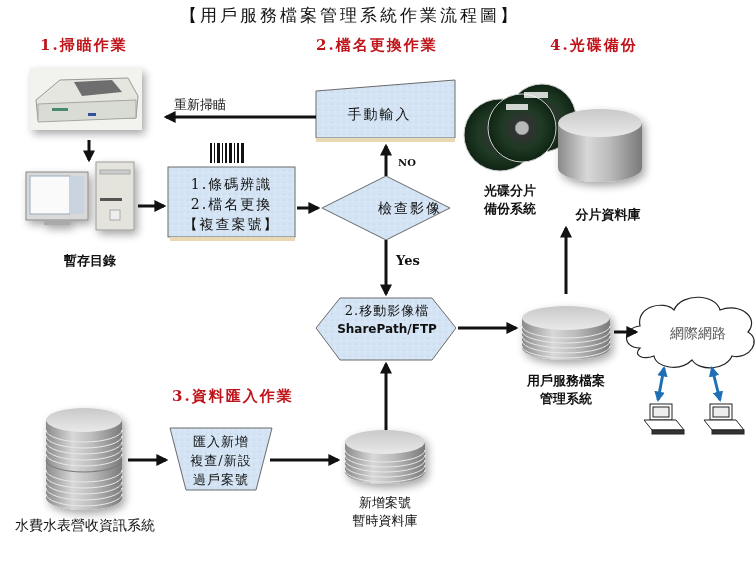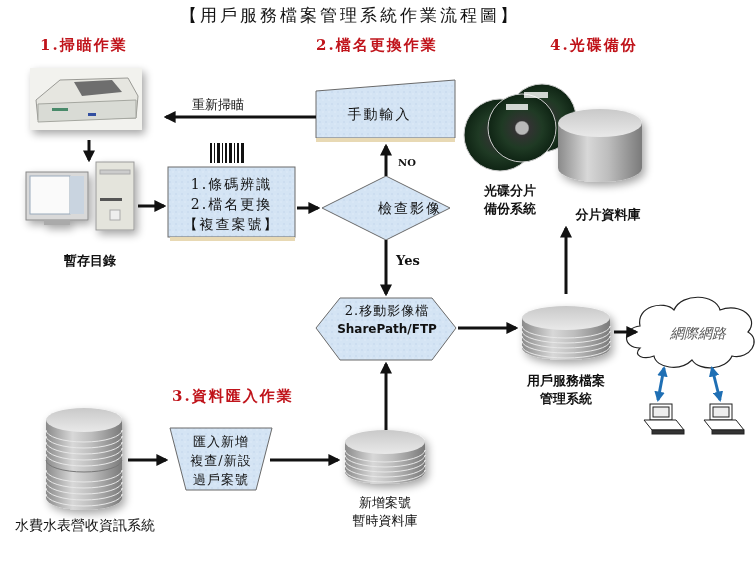--- a/index.html
+++ b/index.html
@@ -196,21 +196,21 @@
     <line x1="128" y1="460" x2="166" y2="460" marker-end="url(#ah)"></line>
     <line x1="270" y1="460" x2="338" y2="460" marker-end="url(#ah)"></line>
     <line x1="386" y1="430" x2="386" y2="364" marker-end="url(#ah)"></line>
   </g>
   <g stroke="#1f6fb4" stroke-width="3" fill="none">
     <line x1="664" y1="368" x2="658" y2="400" marker-start="url(#ahb)" marker-end="url(#ahb)"></line>
     <line x1="712" y1="368" x2="720" y2="400" marker-start="url(#ahb)" marker-end="url(#ahb)"></line>
   </g>
 </svg>
 
-<div class="abs lbl" style="left:174px; top:96px;margin-left:18px;">重新掃瞄</div>
+<div class="abs lbl" style="left:174px; top:96px;">重新掃瞄</div>
 <div class="abs lbl b" style="left:50px; top:252px; width:80px;">暫存目錄</div>
 
 <div class="boxtext" style="left:168px; top:174px; width:127px;">
   <div>1.條碼辨識</div>
   <div>2.檔名更換</div>
   <div>【複查案號】</div>
 </div>
 
 <div class="boxtext" style="left:316px; top:104px; width:127px;">手動輸入</div>
 <div class="boxtext" style="left:330px; top:198px; width:112px;text-align:right;">檢查影像</div>
@@ -227,21 +227,21 @@
   <div>光碟分片</div>
   <div>備份系統</div>
 </div>
 <div class="abs lbl b" style="left:568px; top:206px; width:80px;">分片資料庫</div>
 
 <div class="abs lbl b" style="left:516px; top:372px; width:100px;">
   <div>用戶服務檔案</div>
   <div>管理系統</div>
 </div>
 
-<div class="abs lbl" style="left:654px; top:324px; width:88px; font-family:'DejaVu Sans', sans-serif; color:#555; font-size:14px;font-style:italic;">網際網路</div>
+<div class="abs lbl" style="left:654px; top:324px; width:88px; font-family:'DejaVu Sans', sans-serif; color:#555; font-size:14px;">網際網路</div>
 
 <div class="abs lbl" style="left:0px; top:516px; width:170px; font-size:14px;">水費水表營收資訊系統</div>
 
 <div class="boxtext" style="left:178px; top:432px; width:86px; font-size:13px; line-height:19px; letter-spacing:1px;">
   <div>匯入新增</div>
   <div>複查/新設</div>
   <div>過戶案號</div>
 </div>
 
 <div class="abs lbl" style="left:345px; top:494px; width:80px;">

